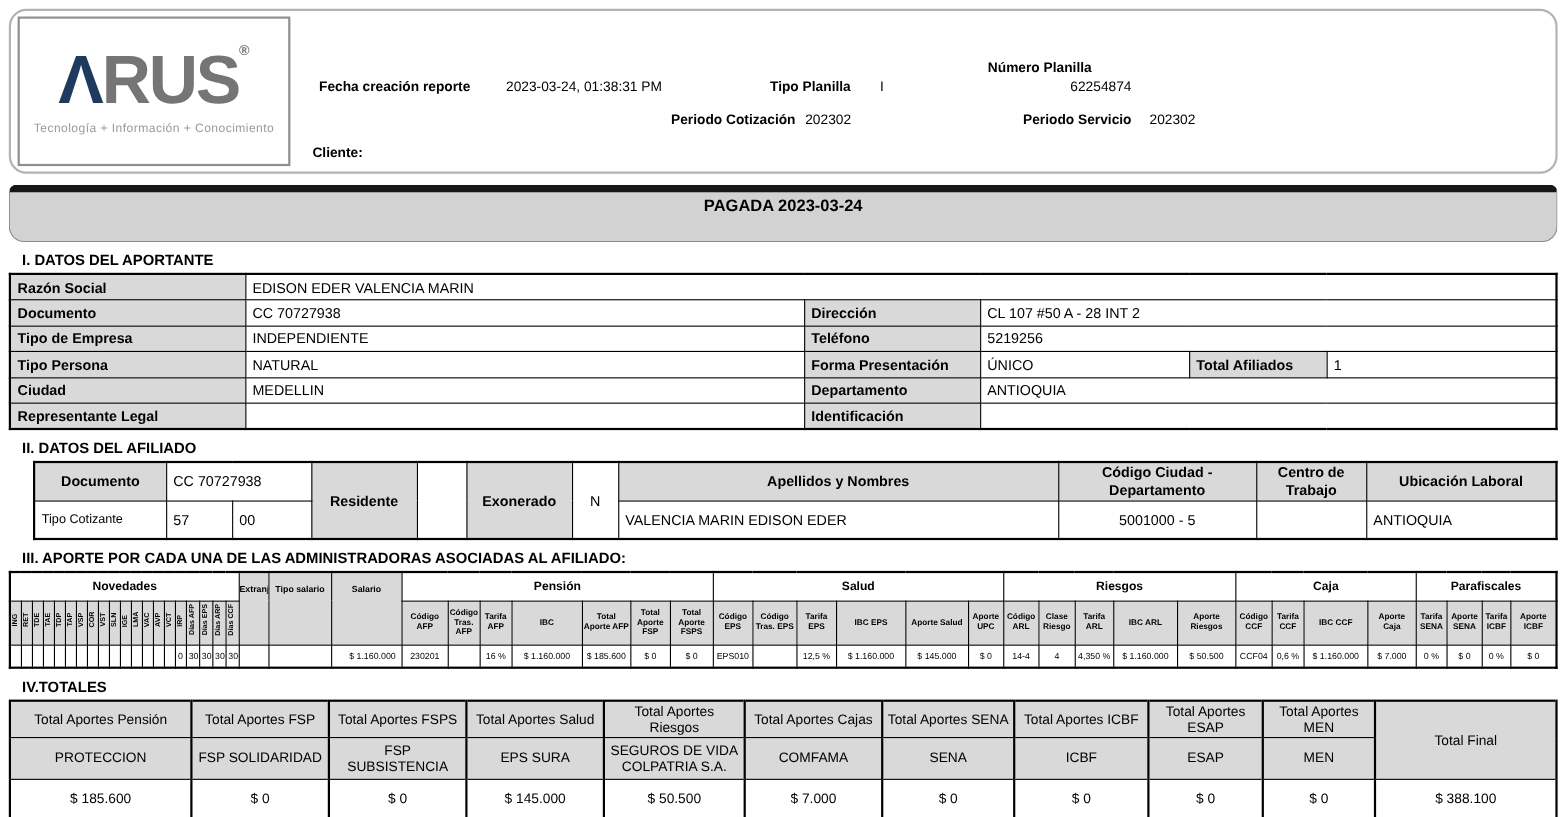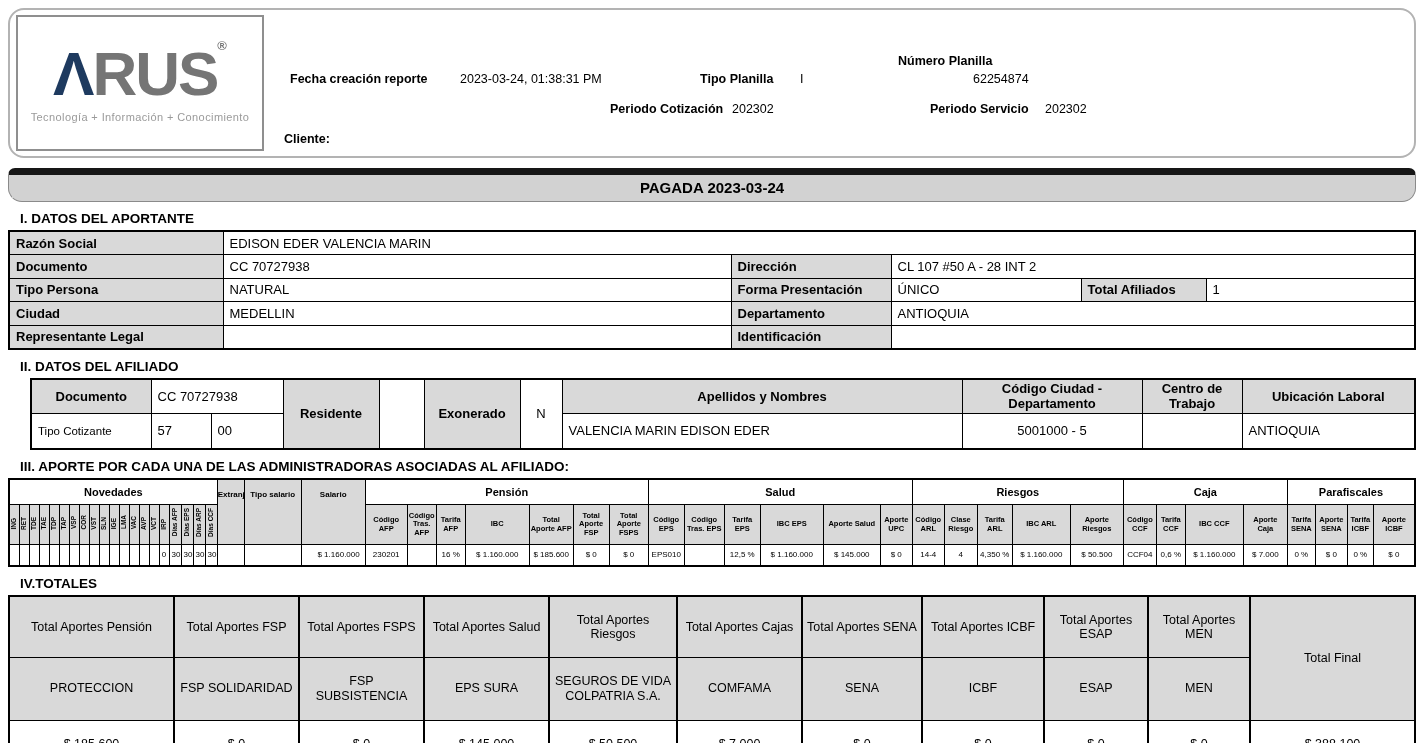--- a/index.html
+++ b/index.html
@@ -43,21 +43,21 @@
   .product   { font-size: 30px; color: #141414; }
   .title-sep { width: 3px; height: 30px; background: #141414; }
   .rtype     { font-size: 21px; color: #141414; letter-spacing: 0.5px; }
 
   .meta-label { position: absolute; font-size: 12.5px; font-weight: bold; white-space: nowrap; }
   .meta-value { position: absolute; font-size: 12.5px; white-space: nowrap; }
 
   
   .banner {
     margin-top: 10px;
-    height: 34px;
+    height: 52px;
     background: #d2d2d2;
     border: 1px solid #8a8a8a;
     border-top: 7px solid #161616;
     border-radius: 7px 7px 14px 14px;
     text-align: center;
     font-size: 15px; font-weight: bold;
     line-height: 25px;
   }
 
   
@@ -92,21 +92,21 @@
     display: inline-block;
     writing-mode: vertical-rl;
     transform: rotate(180deg);
     font-size: 6.5px; font-weight: bold; line-height: 1;
     white-space: nowrap;
   }
   .t3 .drow td { height: 21px; font-size: 8px; text-align: center; vertical-align: middle; padding: 0 2px; }
   .t3 .drow .num { text-align: right; padding-right: 5px; }
 
   
-  .t4 td { font-size: 12.5px; text-align: center; vertical-align: middle; padding: 16px 4px;
+  .t4 td { font-size: 12.5px; text-align: center; vertical-align: middle; padding: 2px 4px;
            border-left-width: 2px; border-right-width: 2px; }
   .t4 .h1 { background: #d9d9d9; height: 31px; }
   .t4 .h2 { background: #d9d9d9; height: 38px; line-height: 1.2; }
   .t4 .vv { height: 35px; background: #fff; }
   .t4 .tf { background: #d9d9d9; }
 </style>
 </head>
 <body>
 
 <div class="page">
@@ -149,20 +149,26 @@
     <tbody>
         <tr>
       <td class="lbl">Razón Social</td>
       <td colspan="5">EDISON EDER VALENCIA MARIN</td>
     </tr>
     <tr>
       <td class="lbl">Documento</td>
       <td>CC 70727938</td>
       <td class="lbl">Dirección</td>
       <td colspan="3">CL 107 #50 A - 28 INT 2</td>
+    </tr>
+    <tr>
+      <td class="lbl">Tipo de Empresa</td>
+      <td>INDEPENDIENTE</td>
+      <td class="lbl">Teléfono</td>
+      <td colspan="3">5219256</td>
     </tr>
     <tr>
       <td class="lbl">Tipo Persona</td>
       <td>NATURAL</td>
       <td class="lbl">Forma Presentación</td>
       <td>ÚNICO</td>
       <td class="lbl">Total Afiliados</td>
       <td>1</td>
     </tr>
     <tr>

